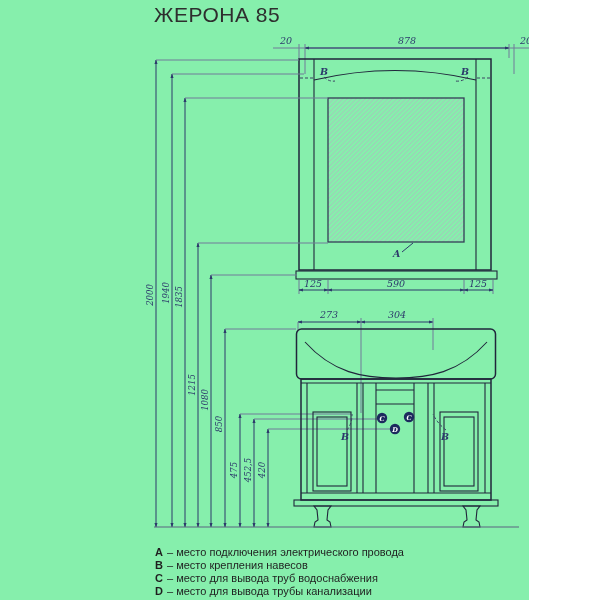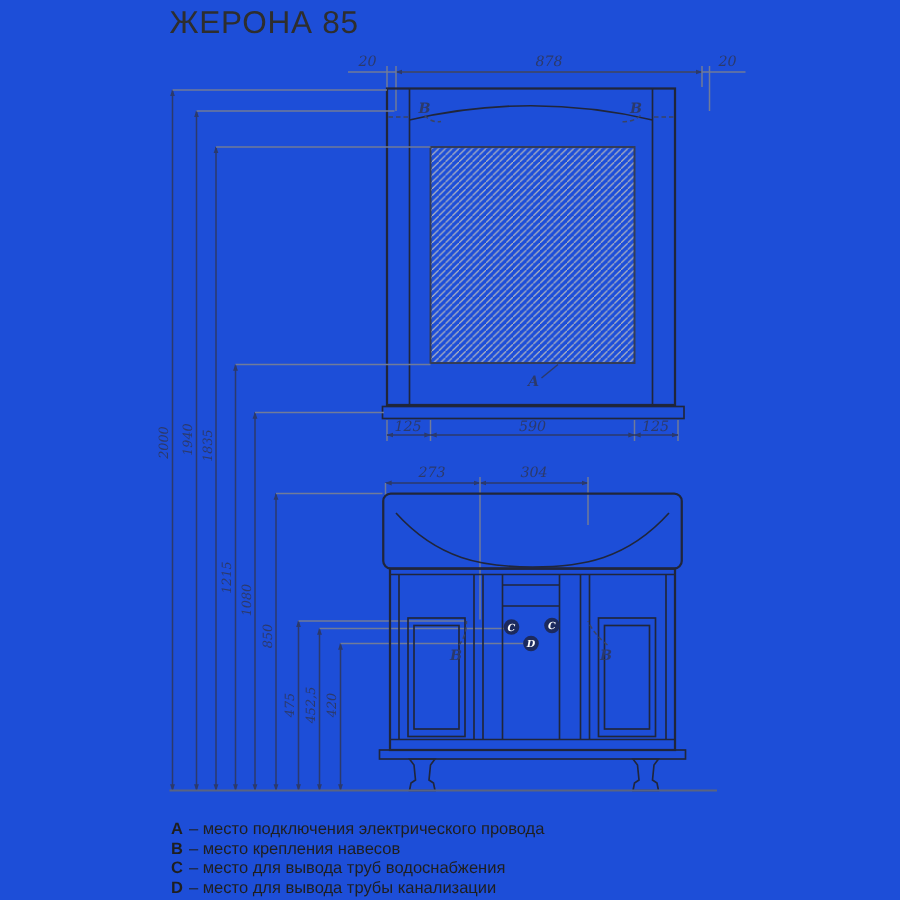--- a/index.html
+++ b/index.html
@@ -1,17 +1,17 @@
 <!DOCTYPE html>
 <html><head>
 <meta charset="utf-8">
 <style>
   html,body{margin:0;padding:0;background:#ffffff;}
-  .stage{position:relative;width:600px;height:600px;background:#1d4ed8;overflow:hidden;
-         font-family:"Liberation Sans", sans-serif;}
+  .stage{position:relative;width:488px;height:600px;background:#86efac;overflow:hidden;
+         font-family:"Liberation Sans", sans-serif;padding-left:41px;}
   svg text{user-select:none;}
   .t-title{font-family:"Liberation Sans", sans-serif;font-size:21px;fill:#2e2e2e;letter-spacing:.5px;}
   .t-dim{font-family:"DejaVu Serif", serif;font-style:italic;font-size:9.5px;fill:#2c3a6b;}
   .t-dim-sm{font-family:"DejaVu Serif", serif;font-style:italic;font-size:8.5px;fill:#2c3a6b;}
   .t-mark{font-family:"DejaVu Serif", serif;font-style:italic;font-size:9.5px;fill:#2c3a6b;font-weight:bold;}
   .t-dot{font-family:"DejaVu Serif", serif;font-style:italic;font-weight:bold;font-size:6.5px;fill:#ffffff;}
   .t-leg{font-family:"Liberation Sans", sans-serif;font-size:11px;fill:#1f1f1f;}
   .t-leg-k{font-family:"Liberation Sans", sans-serif;font-size:11px;font-weight:bold;fill:#1f1f1f;}
   .ln-main{stroke:#20263b;stroke-width:1.5;fill:none;}
   .ln-med{stroke:#20263b;stroke-width:1.1;fill:none;}

